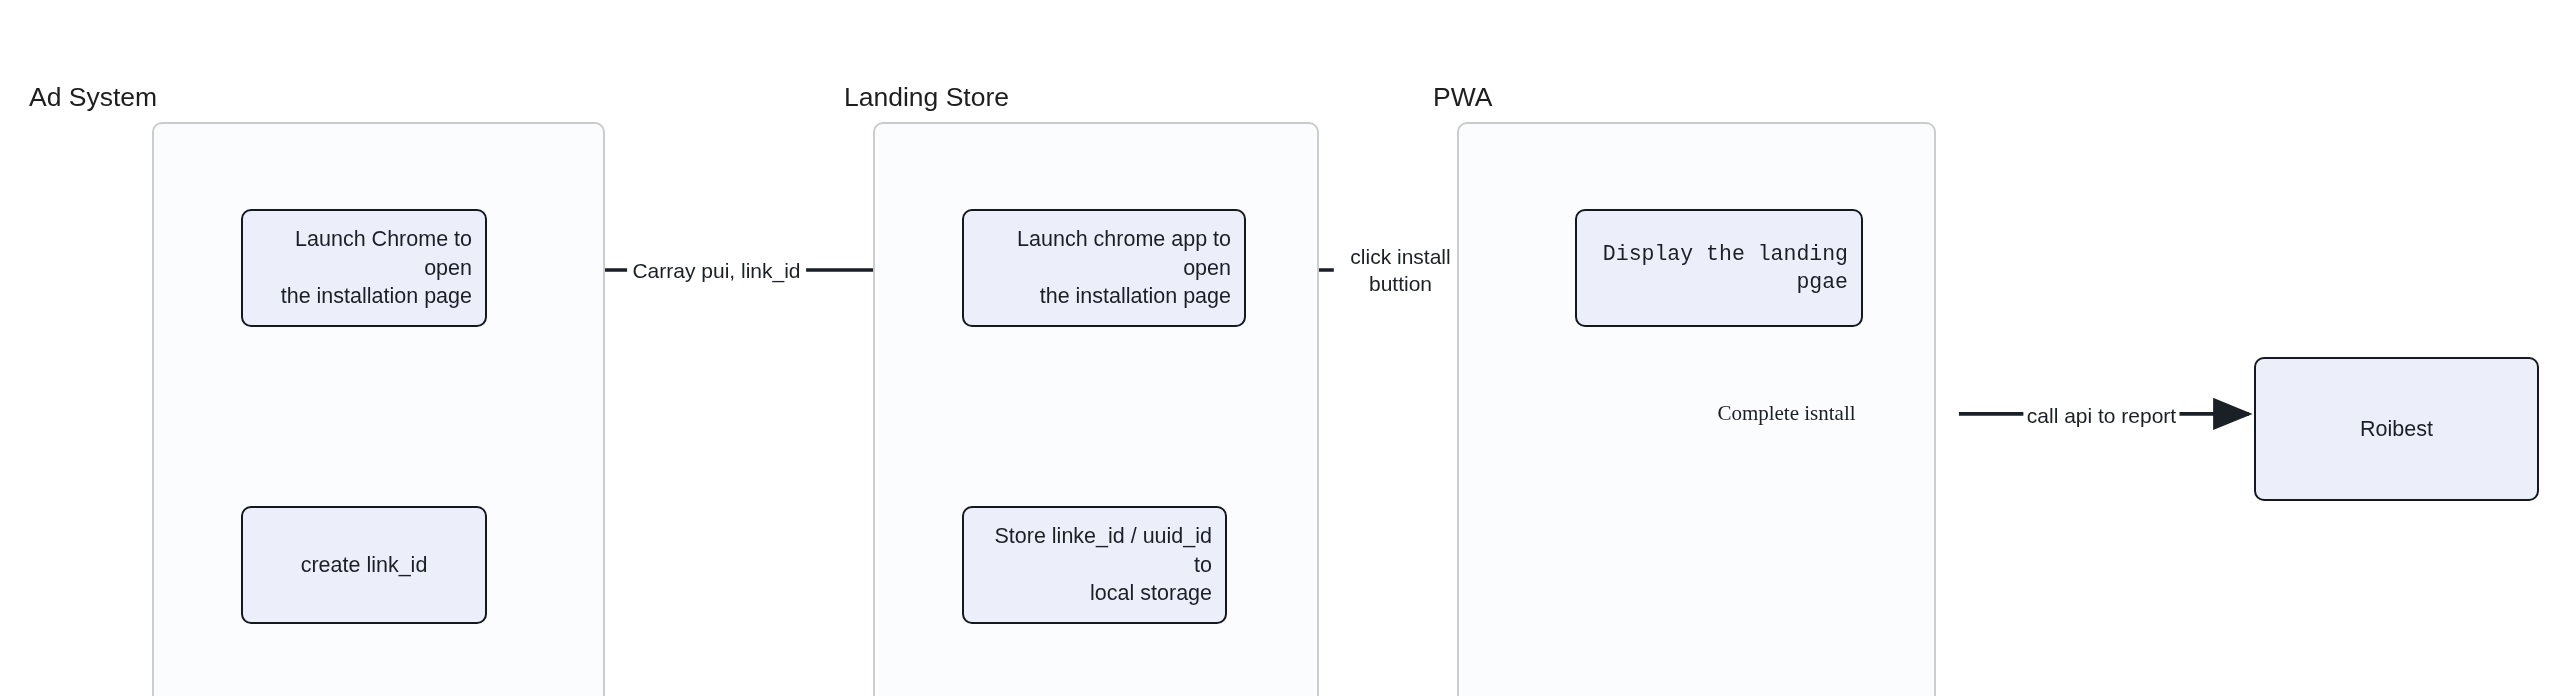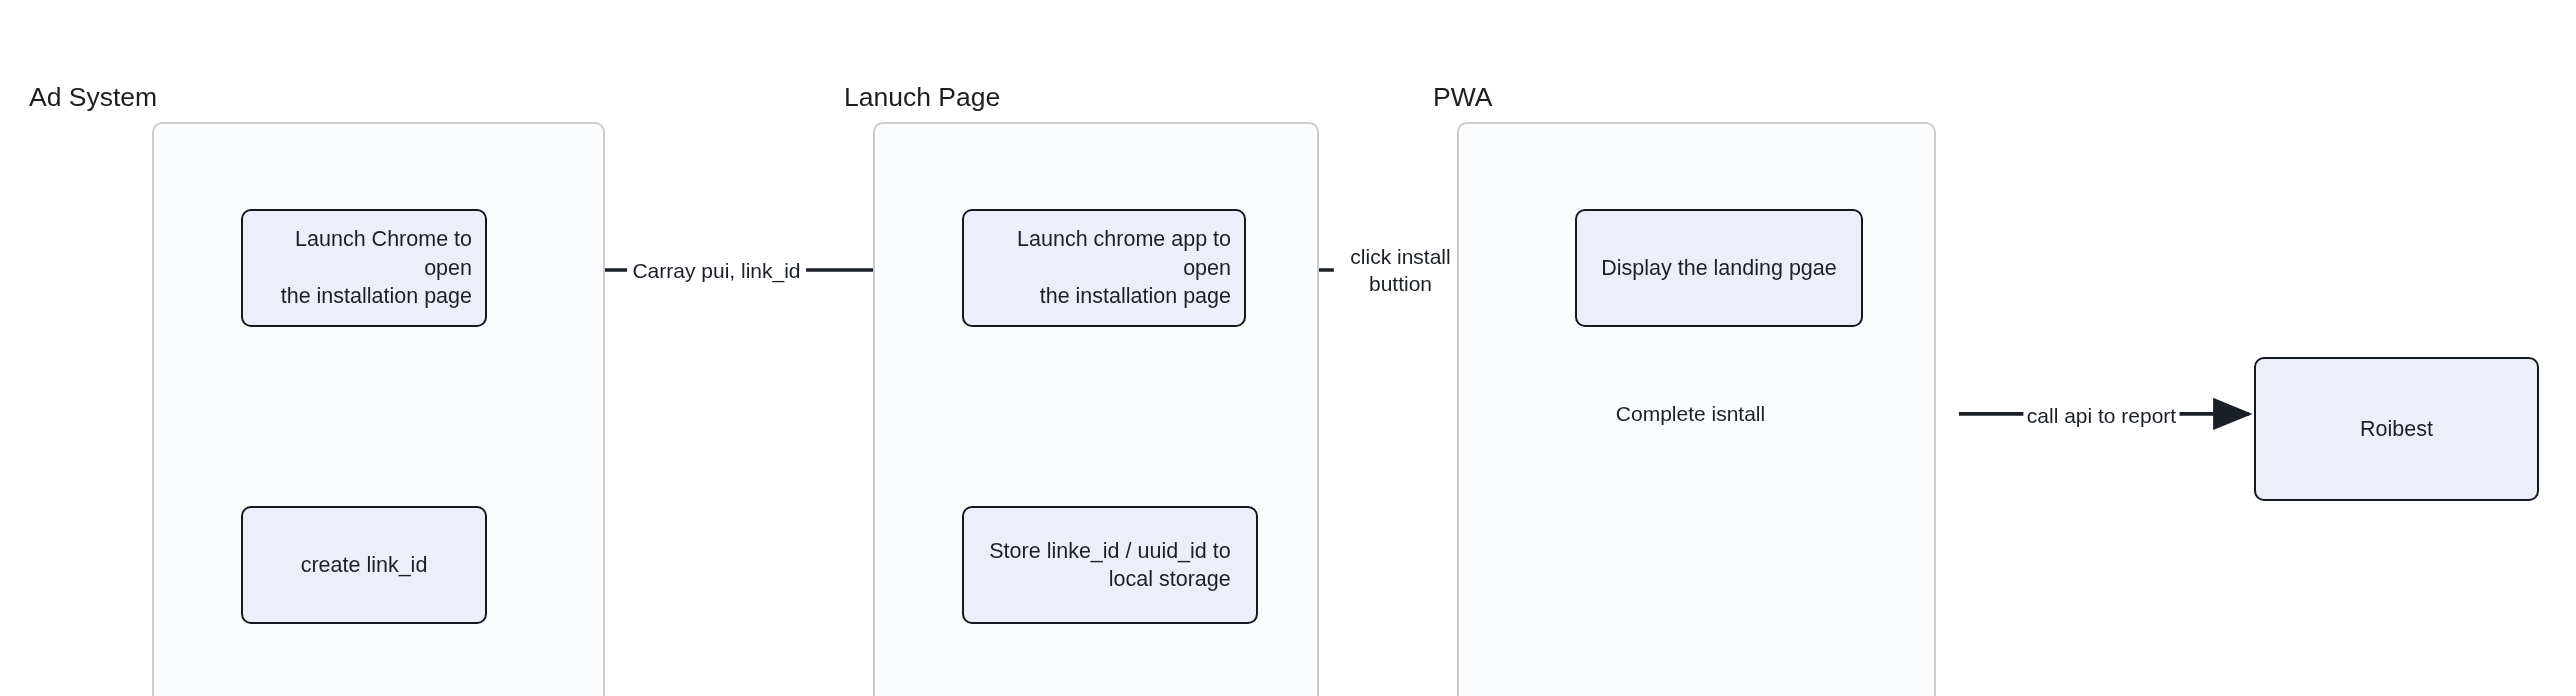--- a/index.html
+++ b/index.html
@@ -110,57 +110,57 @@
 
     <g>
       <line x1="2735" y1="511" x2="2825" y2="511" stroke="#1b1f26" stroke-width="5"></line>
       <line x1="3043" y1="511" x2="3140" y2="511" stroke="#1b1f26" stroke-width="5" marker-end="url(#arrowhead)"></line>
     </g>
   </svg>
 
   <div class="group-title" style="left:29px; top:36px;">Ad System</div>
   <div class="group" style="left:152px; top:74px; width:453px; height:585px;"></div>
 
-  <div class="group-title" style="left:844px; top:36px;">Lanuch Page</div>
+  <div class="group-title" style="left:844px; top:36px;">Landing Store</div>
   <div class="group" style="left:873px; top:74px; width:446px; height:585px;"></div>
 
   <div class="group-title" style="left:1433px; top:36px;">PWA</div>
   <div class="group" style="left:1457px; top:74px; width:479px; height:585px;"></div>
 
   <div class="node" style="left:241px; top:161px; width:246px; height:118px;">
     <span class="node-label">Launch Chrome to open
 the installation page</span>
   </div>
 
   <div class="node" style="left:241px; top:458px; width:246px; height:118px;">
     <span class="node-label">create link_id</span>
   </div>
 
   <div class="node" style="left:962px; top:161px; width:284px; height:118px;padding-left:12px;">
     <span class="node-label">Launch chrome app to open
 the installation page</span>
   </div>
 
-  <div class="node" style="left:962px; top:458px; width:296px; height:118px;">
+  <div class="node" style="left:962px; top:458px; width:265px; height:118px;">
     <span class="node-label">Store linke_id / uuid_id to
 local storage</span>
   </div>
 
-  <div class="node" style="left:1575px; top:161px; width:288px; height:118px;">
+  <div class="node" style="left:1575px; top:161px; width:288px; height:118px;font-family:Liberation Mono, monospace;">
     <span class="node-label">Display the landing pgae</span>
   </div>
 
 
   <div class="node" style="left:2254px; top:309px; width:285px; height:144px;">
     <span class="node-label">Roibest</span>
   </div>
 
   <div class="edge-label" style="left:627px; top:209px; width:179px;">Carray pui, link_id</div>
 
   <div class="edge-label" style="left:1331px; top:195px; width:139px;">click install
 buttion</div>
 
-  <div class="edge-label" style="left:1583px; top:352px; width:215px;">Complete isntall</div>
+  <div class="edge-label" style="left:1679px; top:352px; width:215px;font-family:Liberation Serif, serif;">Complete isntall</div>
 
   <div class="edge-label" style="left:2022px; top:354px; width:159px;">call api to report</div>
 
 </div>
 
 
 </body></html>

